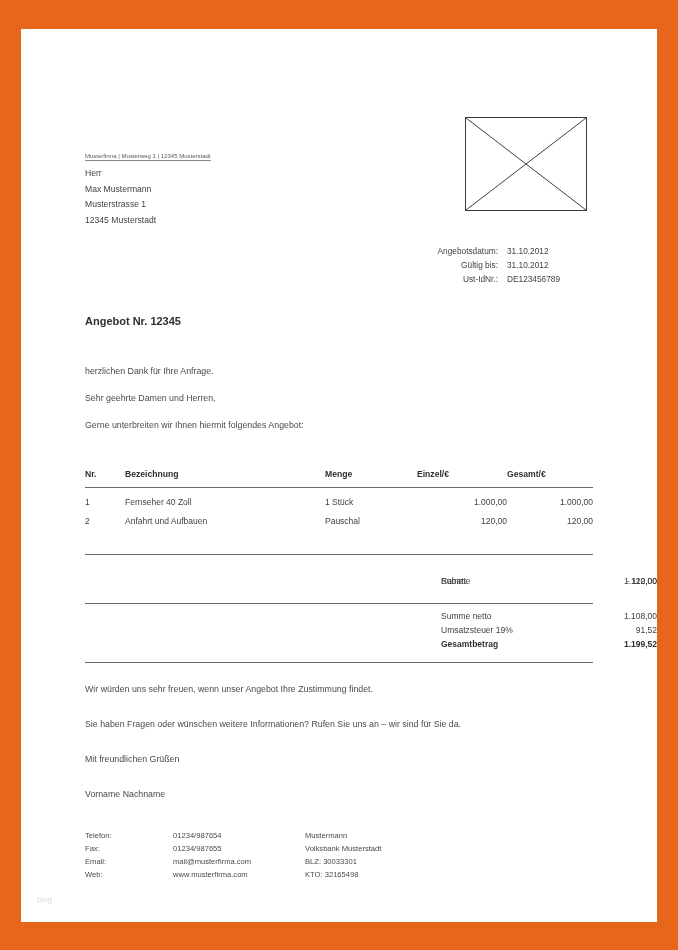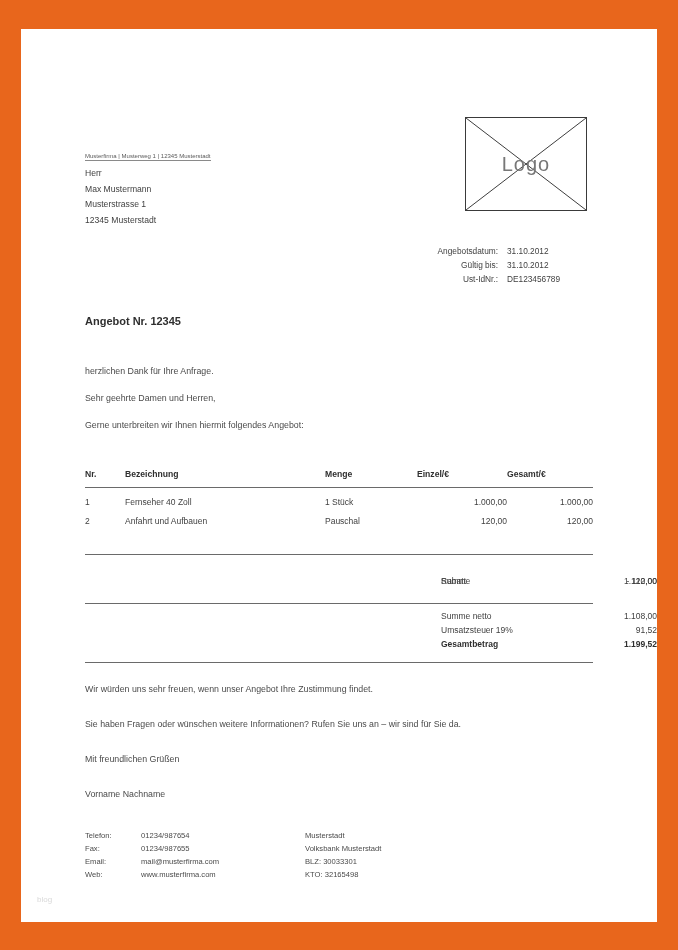--- a/index.html
+++ b/index.html
@@ -160,21 +160,21 @@
     position: absolute;
     left: 64px; top: 800px;
     width: 500px;
     font-size: 7.6px;
     color: #4a4a4a;
     line-height: 13px;
     display: flex;
   }
   #footer .col-left { width: 220px; }
   #footer .col-right { width: 230px; }
-  #footer .frow { display: flex; }
+  #footer .frow { display: flex; gap: 32px; }
   #footer .flbl { width: 56px; }
   #footer .fval { flex: 1; }
 
   #watermark {
     position: absolute;
     left: 16px; top: 866px;
     font-size: 8px;
     color: #d9d9d9;
   }
 </style>
@@ -182,21 +182,20 @@
 <body>
 
 <div id="page">
   <div class="doc">
 
     <div id="logo-box">
       <svg class="diag" viewBox="0 0 122 94" preserveAspectRatio="none">
         <line x1="0" y1="0" x2="122" y2="94" stroke="#3a3a3a" stroke-width="1"></line>
         <line x1="122" y1="0" x2="0" y2="94" stroke="#3a3a3a" stroke-width="1"></line>
       </svg>
-      <div class="logo-text">Logo</div>
     </div>
 
     <div id="sender-line">Musterfirma | Musterweg 1 | 12345 Musterstadt</div>
 
     <div id="recipient">
       <div>Herr</div>
       <div>Max Mustermann</div>
       <div>Musterstrasse 1</div>
       <div>12345 Musterstadt</div>
     </div>
@@ -300,21 +299,21 @@
         <div class="frow">
           <div class="flbl">Email:</div>
           <div class="fval">mail@musterfirma.com</div>
         </div>
         <div class="frow">
           <div class="flbl">Web:</div>
           <div class="fval">www.musterfirma.com</div>
         </div>
       </div>
       <div class="col-right">
-        <div>Musterstadt</div>
+        <div>Mustermann</div>
         <div>Volksbank Musterstadt</div>
         <div>BLZ: 30033301</div>
         <div>KTO: 32165498</div>
       </div>
     </div>
 
     <div id="watermark">blog</div>
 
   </div>
 </div>

